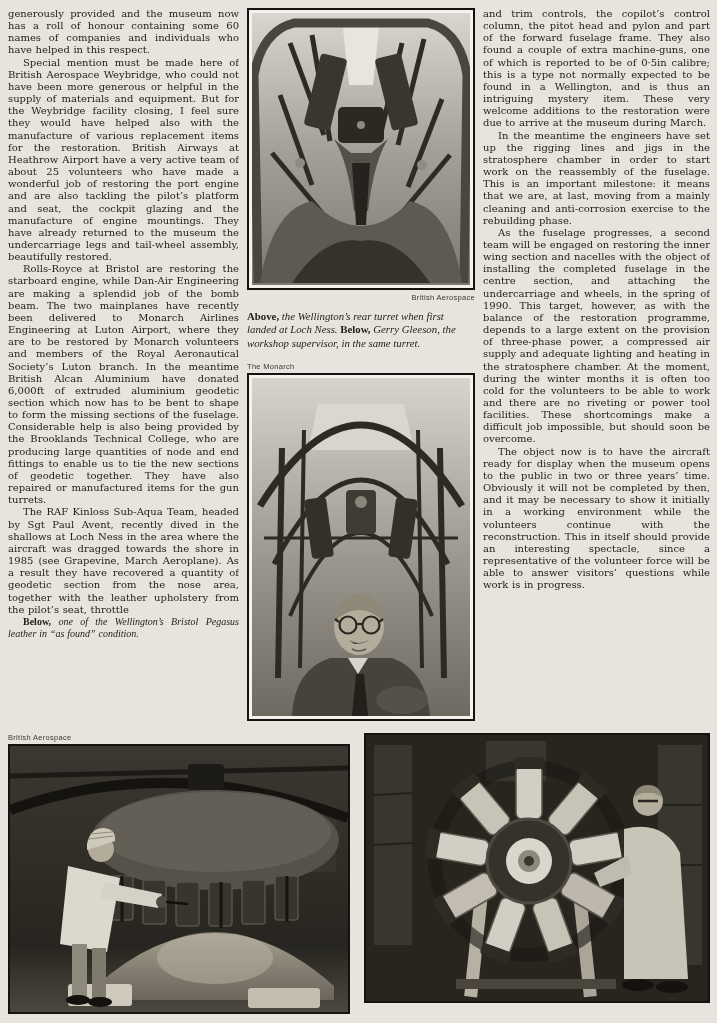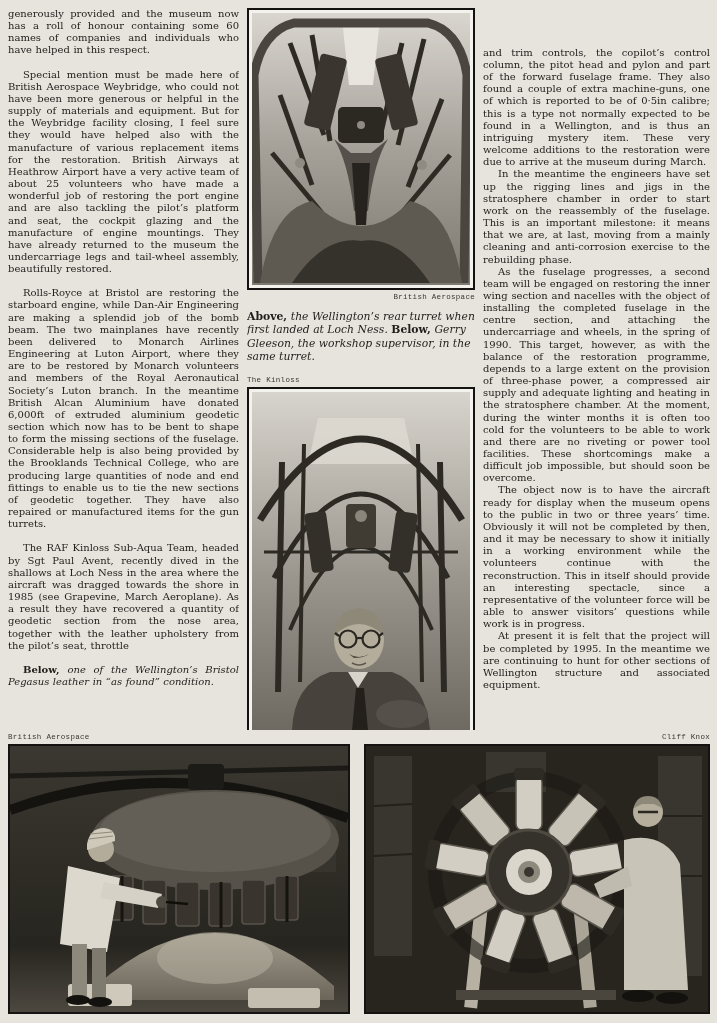--- a/index.html
+++ b/index.html
@@ -2,38 +2,38 @@
 <html><head>
 <meta charset="utf-8">
 <style>
   html,body{margin:0;padding:0;}
   body{
     width:717px;height:1023px;position:relative;overflow:hidden;
     background:#e7e4de;color:#1f1d1a;
     font-family:"DejaVu Serif","Liberation Serif",serif;
   }
   .col{position:absolute;top:8px;display:flex;flex-direction:column;overflow:hidden;}
-  .col-left{left:8px;width:231px;height:722px;gap:12px;}
+  .col-left{left:8px;width:231px;height:722px;}
   .col-mid{left:247px;width:228px;height:722px;}
-  .col-right{left:483px;width:227px;height:722px;justify-content:center;}
+  .col-right{left:483px;width:227px;height:722px;}
   .body-text p{
     margin:0;font-size:10px;line-height:12.15px;text-align:justify;
     text-indent:15px;word-spacing:0.4px;
   }
   .body-text p.cont{text-indent:0;}
   .subhead{
     font-size:12.5px;font-weight:bold;margin:11px 0 5px 0;letter-spacing:0.2px;
   }
   .caption{
-    font-size:10.8px;line-height:13.4px;text-align:left;margin:0;
+    font-size:10.8px;line-height:13.4px;text-align:left;margin:0;font-family:Liberation Serif, serif;
   }
   .caption-bottom{margin-top:auto;margin-bottom:2px;}
   .caption .seg-i{font-style:italic;}
   .credit{
-    font-family:Liberation Mono, monospace;
+    font-family:Liberation Sans, sans-serif;
     font-size:7.5px;color:#3a3834;letter-spacing:0.3px;line-height:9px;
   }
   .credit.right{text-align:right;}
   .photo-frame{
     border:2px solid #141311;background:#f4f2ed;padding:3px;box-sizing:border-box;
   }
   .photo-frame.tight{padding:0;background:#141311;}
   .photo-frame svg{display:block;}
   .mid-credit-top{margin:3px 0 8px 0;}
   .mid-credit-informer{margin:12px 0 2px 0;}
@@ -88,21 +88,21 @@
       <path d="M40,270 Q72,222 109,228 Q146,222 178,270 Z" fill="#35322b"></path>
       <g fill="#8f8b82">
           <circle cx="48" cy="150" r="5"></circle>
           <circle cx="170" cy="152" r="5"></circle>
           <circle cx="109" cy="112" r="4"></circle>
         </g>
     </svg>
   </div>
   <div class="credit right mid-credit-top">British Aerospace</div>
   <p class="caption"><span style="font-weight: bold;">Above, </span><span class="seg-i">the Wellington’s rear turret when first landed at Loch Ness. </span><span style="font-weight: bold;">Below, </span><span class="seg-i">Gerry Gleeson, the workshop supervisor, in the same turret.</span></p>
-  <div class="credit mid-credit-informer">The Kinloss</div>
+  <div class="credit mid-credit-informer">The Monarch</div>
   <div class="photo-frame" style="width:228px;height:348px;">
     <svg viewBox="0 0 218 338" width="218" height="338">
       <defs>
         <linearGradient id="p2bg" x1="0" y1="0" x2="0" y2="1">
           <stop offset="0" stop-color="#d7d4cd"></stop>
             <stop offset="0.55" stop-color="#9a968d"></stop>
             <stop offset="1" stop-color="#6e6a62"></stop>
         </linearGradient>
       </defs>
       <rect width="218" height="338" fill="url(#p2bg)"></rect>
@@ -138,21 +138,20 @@
       <ellipse cx="150" cy="322" rx="26" ry="14" fill="#55514a"></ellipse>
     </svg>
   </div>
 </div>
 
 <div class="col col-right body-text">
   <p class="cont">and trim controls, the copilot’s control column, the pitot head and pylon and part of the forward fuselage frame. They also found a couple of extra machine-guns, one of which is reported to be of 0·5in calibre; this is a type not normally expected to be found in a Wellington, and is thus an intriguing mystery item. These very welcome additions to the restoration were due to arrive at the museum during March.</p>
   <p>In the meantime the engineers have set up the rigging lines and jigs in the stratosphere chamber in order to start work on the reassembly of the fuselage. This is an important milestone: it means that we are, at last, moving from a mainly cleaning and anti-corrosion exercise to the rebuilding phase.</p>
   <p>As the fuselage progresses, a second team will be engaged on restoring the inner wing section and nacelles with the object of installing the completed fuselage in the centre section, and attaching the undercarriage and wheels, in the spring of 1990. This target, however, as with the balance of the restoration programme, depends to a large extent on the provision of three-phase power, a compressed air supply and adequate lighting and heating in the stratosphere chamber. At the moment, during the winter months it is often too cold for the volunteers to be able to work and there are no riveting or power tool facilities. These shortcomings make a difficult job impossible, but should soon be overcome.</p>
   <p>The object now is to have the aircraft ready for display when the museum opens to the public in two or three years’ time. Obviously it will not be completed by then, and it may be necessary to show it initially in a working environment while the volunteers continue with the reconstruction. This in itself should provide an interesting spectacle, since a representative of the volunteer force will be able to answer visitors’ questions while work is in progress.</p>
-  <p>At present it is felt that the project will be completed by 1995. In the meantime we are continuing to hunt for other sections of Wellington structure and associated equipment.</p>
 </div>
 
 <div class="bottom-band">
   <div class="bottom-block">
     <div class="credit">British Aerospace</div>
     <div class="photo-frame tight" style="width:342px;height:270px;">
       <svg viewBox="0 0 338 266" width="338" height="266">
         <defs>
           <linearGradient id="p3bg" x1="0" y1="0" x2="0" y2="1">
             <stop offset="0" stop-color="#3b3831"></stop>
@@ -199,21 +198,20 @@
             <line x1="79" y1="93" x2="103" y2="90"></line>
           </g>
         <rect x="62" y="198" width="15" height="52" fill="#8e897d"></rect>
         <rect x="82" y="202" width="14" height="50" fill="#7e7a6e"></rect>
         <ellipse cx="68" cy="254" rx="12" ry="5" fill="#14120e"></ellipse>
         <ellipse cx="90" cy="256" rx="12" ry="5" fill="#14120e"></ellipse>
       </svg>
     </div>
   </div>
   <div class="bottom-block">
-    <div class="credit right">Cliff Knox</div>
     <div class="photo-frame tight" style="width:346px;height:270px;">
       <svg viewBox="0 0 342 266" width="342" height="266">
         <rect width="342" height="266" fill="#28251f"></rect>
         <g fill="#393630">
           <rect x="8" y="10" width="38" height="200"></rect>
             <rect x="292" y="10" width="44" height="220"></rect>
           <rect x="120" y="6" width="60" height="40"></rect>
         </g>
         <g stroke="#23211b" stroke-width="2">
             <line x1="8" y1="60" x2="46" y2="58"></line>

